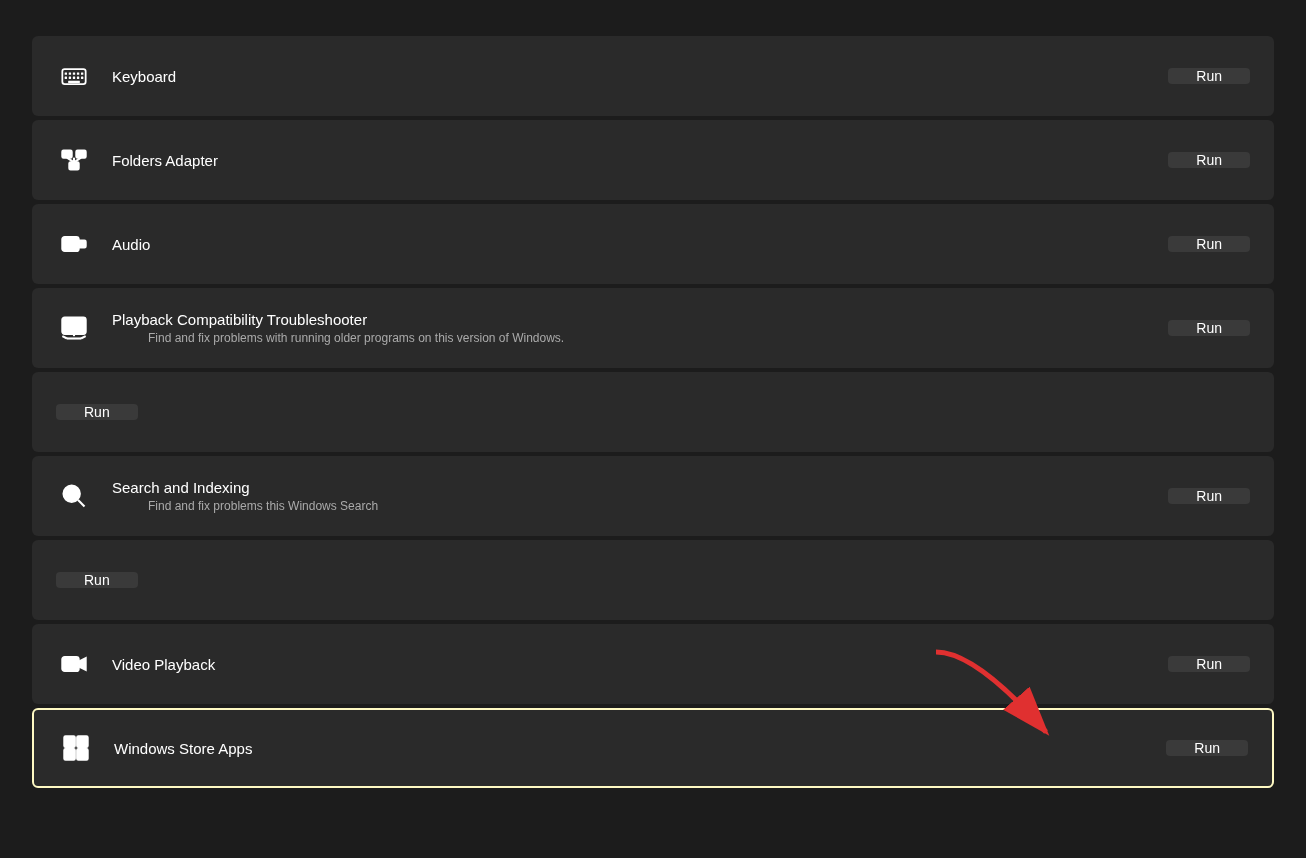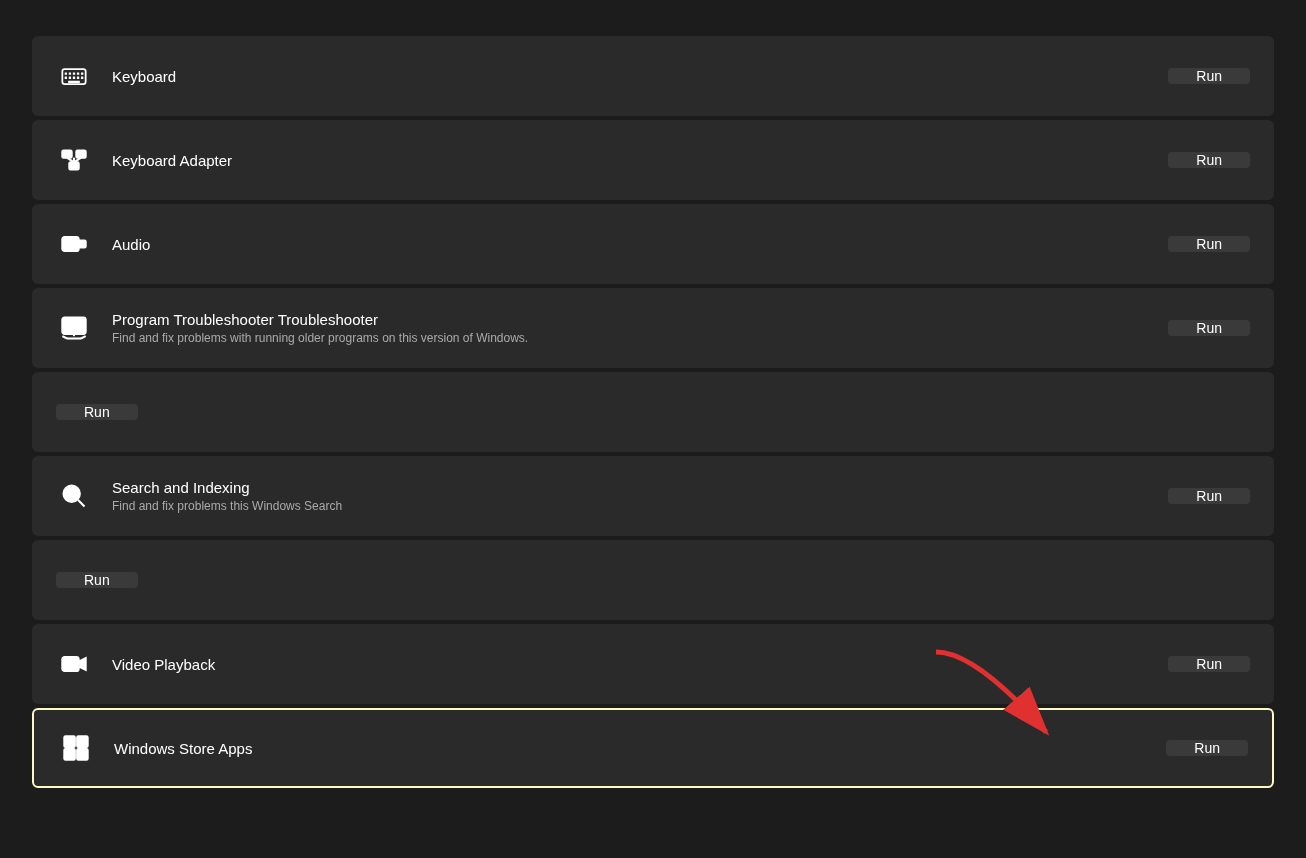--- a/index.html
+++ b/index.html
@@ -87,20 +87,21 @@
 
     .row-title {
       font-size: 15px;
       font-weight: 400;
       color: #ffffff;
     }
 
     .row-subtitle {
       font-size: 12px;
       color: #aaaaaa;
+      margin-left: 36px;
     }
 
     .run-button {
       background-color: #3a3a3a;
       color: #ffffff;
       border: none;
       border-radius: 4px;
       padding: 0 28px;
       font-size: 14px;
       cursor: pointer;
@@ -155,21 +156,21 @@
             <svg viewBox="0 0 24 24" fill="none" stroke="white" stroke-width="1.8">
         <rect x="2" y="4" width="8" height="6" rx="1"></rect>
         <rect x="14" y="4" width="8" height="6" rx="1"></rect>
         <rect x="8" y="14" width="8" height="6" rx="1"></rect>
         <line x1="12" y1="10" x2="12" y2="14"></line>
         <line x1="6" y1="10" x2="12" y2="14"></line>
         <line x1="18" y1="10" x2="12" y2="14"></line>
       </svg>
           </div>
           <div class="row-text">
-            <span class="row-title">Keyboard Adapter</span>
+            <span class="row-title">Folders Adapter</span>
           </div>
         </div>
         <button class="run-button">Run</button>
       </div>
       <div class="troubleshooter-row">
         <div class="row-left">
           <div class="row-icon">
             <svg viewBox="0 0 24 24" fill="none" stroke="white" stroke-width="1.8">
         <rect x="2" y="6" width="14" height="12" rx="2"></rect>
         <rect x="16" y="9" width="6" height="6" rx="1"></rect>
@@ -188,21 +189,21 @@
         <rect x="2" y="3" width="20" height="14" rx="2"></rect>
         <line x1="6" y1="8" x2="10" y2="8"></line>
         <line x1="6" y1="11" x2="14" y2="11"></line>
         <line x1="2" y1="19" x2="6" y2="21"></line>
         <line x1="22" y1="19" x2="18" y2="21"></line>
         <line x1="6" y1="21" x2="18" y2="21"></line>
         <line x1="12" y1="17" x2="12" y2="19"></line>
       </svg>
           </div>
           <div class="row-text">
-            <span class="row-title">Program Troubleshooter Troubleshooter</span>
+            <span class="row-title">Playback Compatibility Troubleshooter</span>
             <span class="row-subtitle">Find and fix problems with running older programs on this version of Windows.</span>
           </div>
         </div>
         <button class="run-button">Run</button>
       </div>
       <div class="troubleshooter-row">
         <button class="run-button">Run</button>
       </div>
       <div class="troubleshooter-row">
         <div class="row-left">

